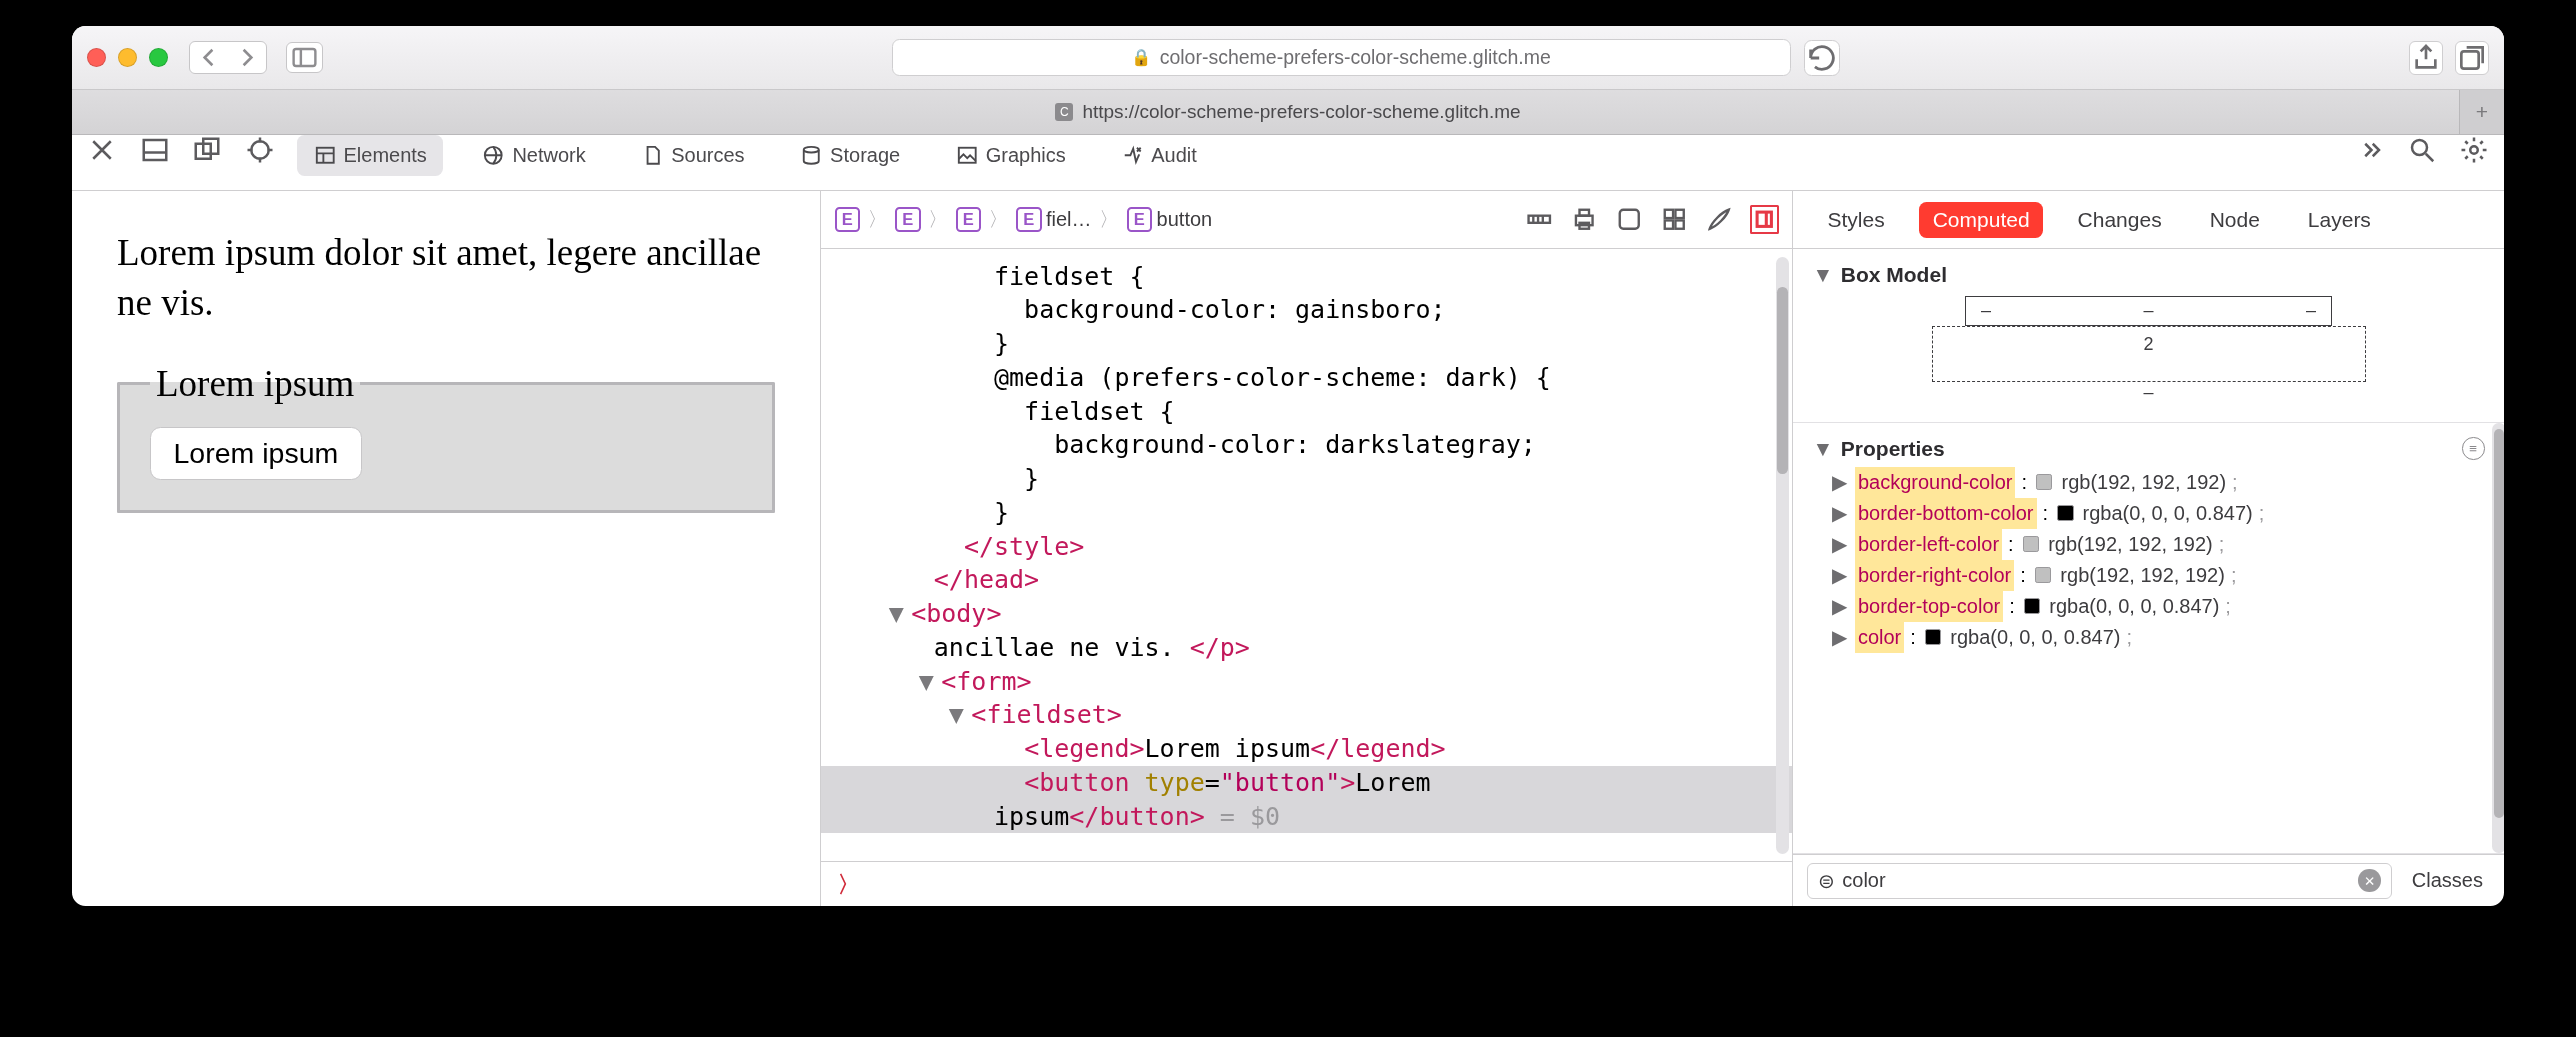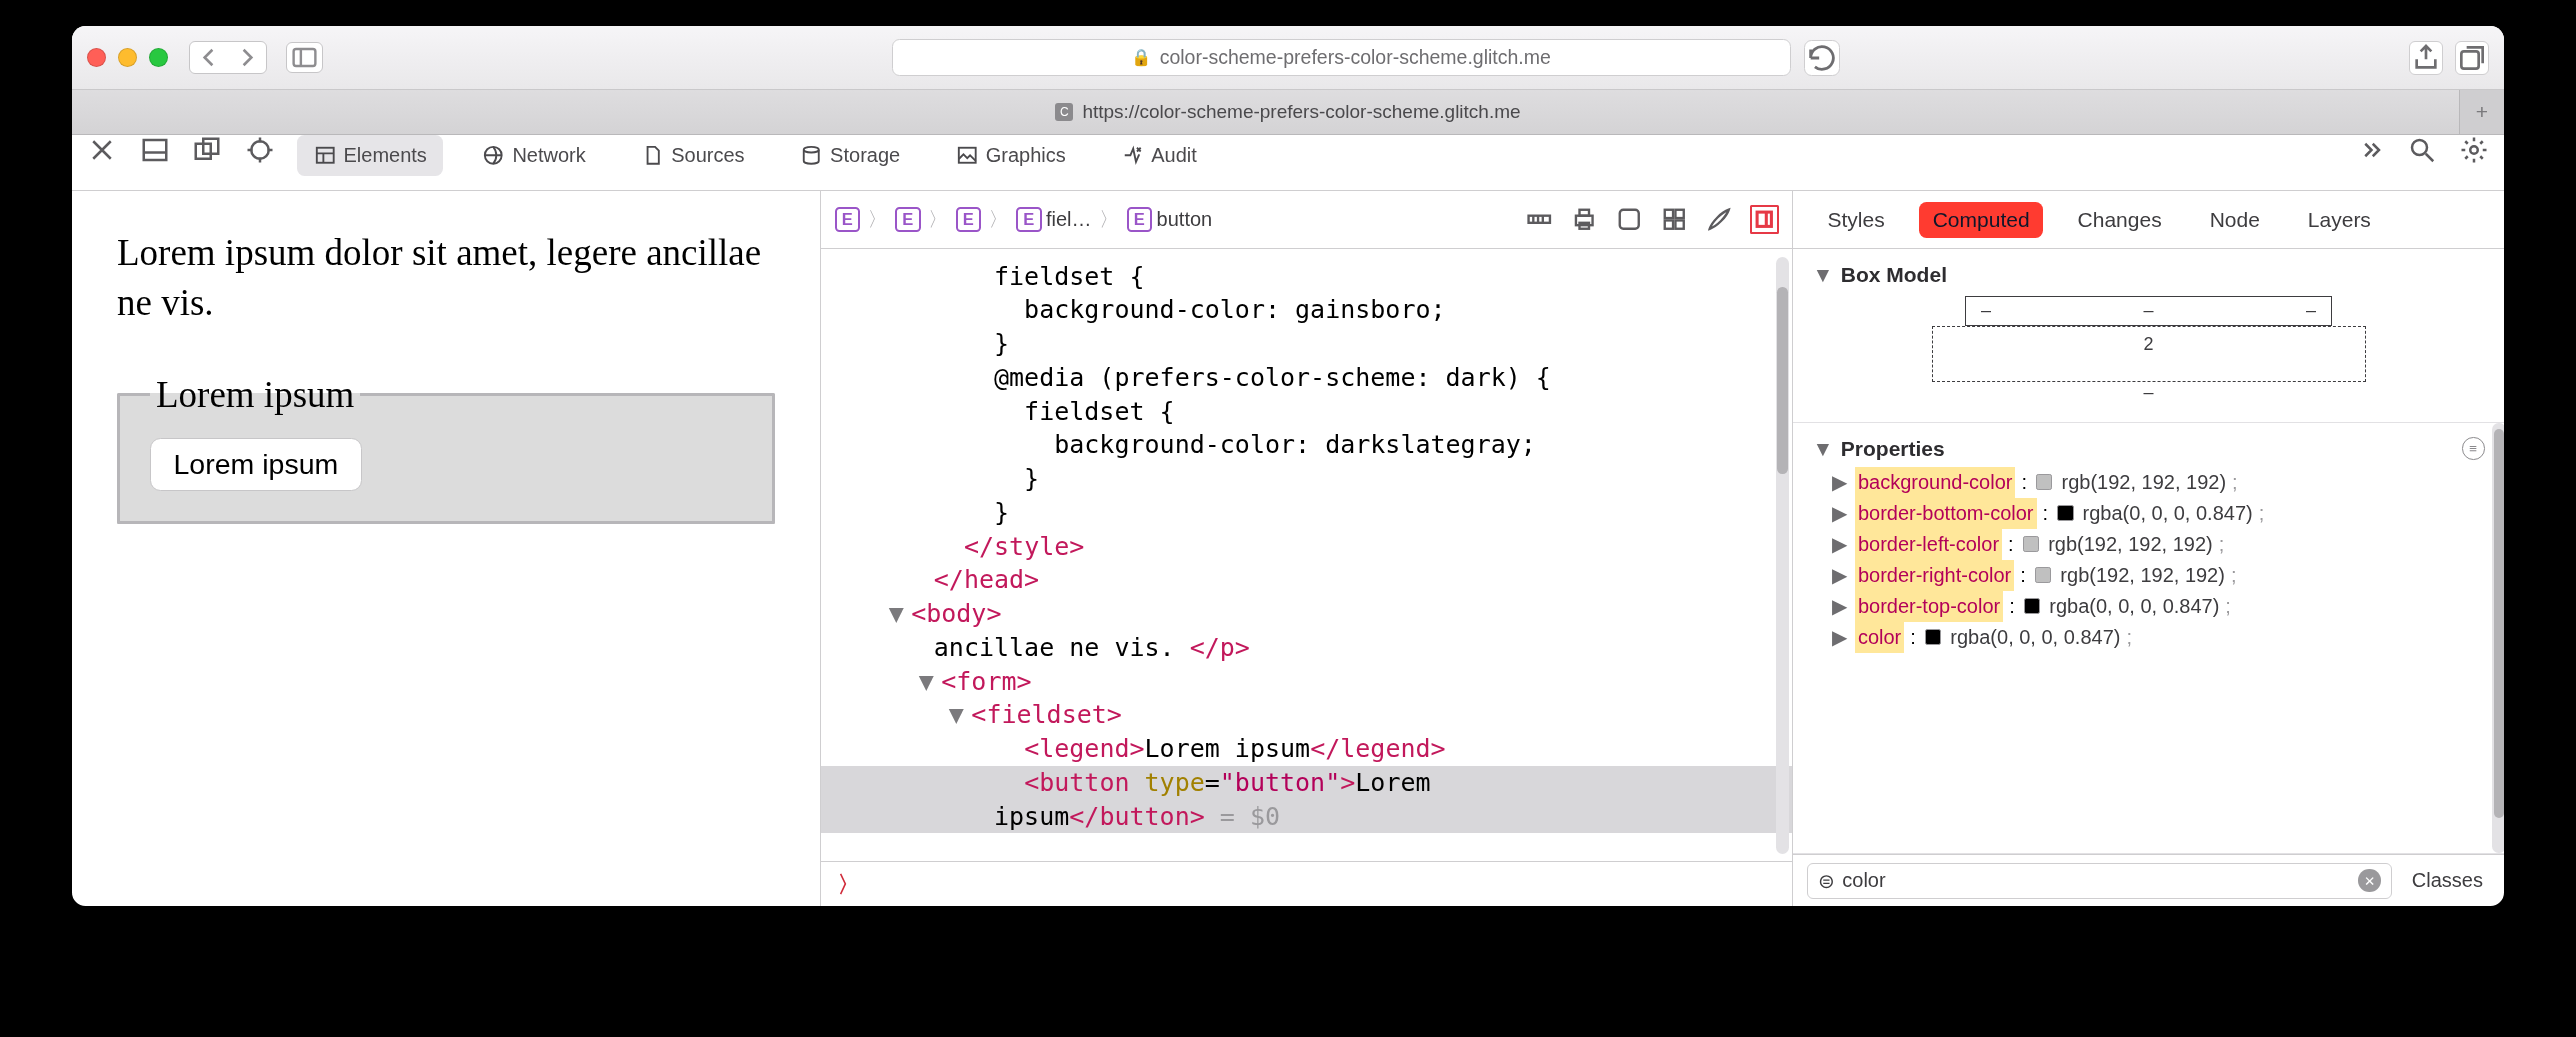--- a/index.html
+++ b/index.html
@@ -50,21 +50,21 @@
 .tabbar{height:45px;background:linear-gradient(#dedddf,#d4d3d5);border-bottom:0.7px solid #b9b8ba;display:flex;align-items:center;justify-content:center;font-size:19px;color:#4a494c;position:relative}
 .tabbar .favicon{width:18px;height:18px;background:#8b8a8d;border-radius:3px;display:inline-flex;align-items:center;justify-content:center;color:#fff;font-size:12px;margin-right:9px}
 .tabbar .plus{position:absolute;right:0;top:0;bottom:0;width:45px;display:flex;align-items:center;justify-content:center;color:#7a797c;border-left:0.7px solid #b9b8ba;background:#cfced0;font-size:21px}
 .devtoolbar{height:56px;border-bottom:1.5px solid #cfced0;display:flex;align-items:flex-start;padding:0 15px;gap:22.5px;font-size:20px;color:#4b4a4d}
 .devtoolbar .ico{width:30px;height:30px;display:flex;align-items:center;justify-content:center;color:#5c5b5e}
 .tabitem{display:flex;align-items:center;gap:7.5px;padding:9px 16.5px;border-radius:7.5px;cursor:default}
 .tabitem.active{background:#e6e5e8}
 .devtoolbar .spacer{flex:1}
 .content{display:flex;height:calc(100% - 165px)}
 .page{width:749px;border-right:1.5px solid #cfced0;padding:37px 45px;font-family:Georgia,serif;color:#000}
-.page p{font-size:37px;line-height:1.35;margin-bottom:45px}
+.page p{font-size:37px;line-height:1.35;margin-bottom:34px}
 .page fieldset{border:3px solid #b7b6b9;background:#dcdcdc;padding:22.5px 30px 30px;border-radius:1.5px}
 .page legend{font-size:37px;padding:0 6px;background:transparent}
 .page button{font-size:28.5px;padding:9px 22.5px;border-radius:10.5px;border:1.5px solid #c7c6c8;background:#fff}
 .mid{flex:1;display:flex;flex-direction:column;border-right:1.5px solid #cfced0;min-width:0}
 .breadcrumb{height:58px;border-bottom:1.5px solid #cfced0;display:flex;align-items:center;padding:0 13.5px;gap:3px;font-size:20px;color:#3d3c3f}
 .breadcrumb .chip{display:inline-flex;align-items:center;gap:4.5px}
 .breadcrumb .e{width:25.5px;height:25.5px;border:2.2px solid #9a55c8;color:#9a55c8;border-radius:4.5px;display:inline-flex;align-items:center;justify-content:center;font-weight:600;font-size:16.5px}
 .breadcrumb .sep{color:#b1b0b3;margin:0 4.5px}
 .breadcrumb .tools{margin-left:auto;display:flex;gap:16.5px;align-items:center}
 .breadcrumb .tools .ti{width:28.5px;height:28.5px;display:flex;align-items:center;justify-content:center;color:#5c5b5e}
@@ -76,21 +76,21 @@
 .codearea .attr{color:#a18000}
 .codearea .str{color:#b30059}
 .codearea .faint{color:#9a999c}
 .codearea .tri{color:#7b7a7d;display:inline-block;width:22.5px}
 .scrollbar{position:absolute;right:3px;top:7.5px;bottom:7.5px;width:13.5px;background:#e3e2e5;border-radius:6.7px}
 .scrollbar .thumb{position:absolute;left:1.5px;right:1.5px;top:30px;height:187px;background:#b4b3b6;border-radius:5.2px}
 .console{height:45px;border-top:1.5px solid #cfced0;display:flex;align-items:center;padding:0 16.5px;color:#d02b3a;font-size:22.5px;font-weight:bold}
 .right{width:711px;display:flex;flex-direction:column}
 .rtabs{height:58px;border-bottom:1.5px solid #cfced0;display:flex;align-items:center;gap:21px;padding:0 21px;font-size:21px;color:#3d3c3f}
 .rtabs .rt{padding:6px 13.5px;border-radius:7.5px}
-.rtabs .rt.active{background:#ff3b30;color:#0f172a}
+.rtabs .rt.active{background:#ff3b30;color:#ffffff}
 .section{border-bottom:1.5px solid #e2e1e4;padding:13.5px 19.5px}
 .section .hdr{display:flex;align-items:center;gap:7.5px;font-size:21px;font-weight:600;color:#2e2d30}
 .section .hdr .tri{color:#6e6d70}
 .boxmodel{display:flex;flex-direction:column;align-items:center;padding:9px 0 6px;font-size:18px;color:#3d3c3f}
 .bm-outer{border:1.5px dashed #3d3c3f;padding:7.5px 30px 25.5px;display:flex;flex-direction:column;align-items:center;gap:3px;position:relative;width:434px}
 .bm-inner{border:1.5px solid #3d3c3f;width:367px;height:30px;display:flex;justify-content:space-between;align-items:center;padding:0 15px}
 .props{flex:1;overflow:auto;padding:6px 19.5px;position:relative}
 .proprow{display:flex;align-items:center;gap:6px;font-size:20px;line-height:1.55}
 .proprow .pt{color:#6e6d70;margin-right:1.5px}
 .proprow .pname{background:#ffe79a;color:#b30059;padding:0 3px}

